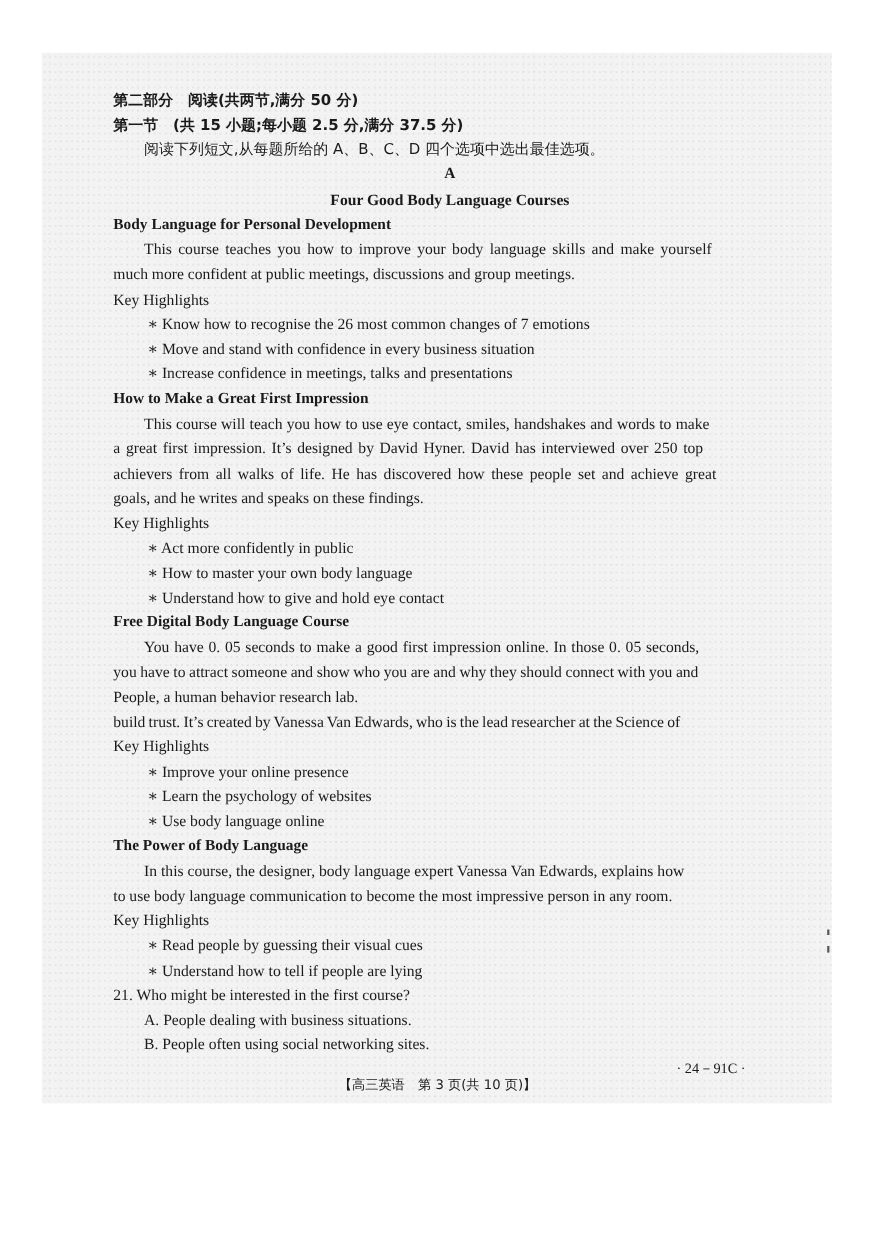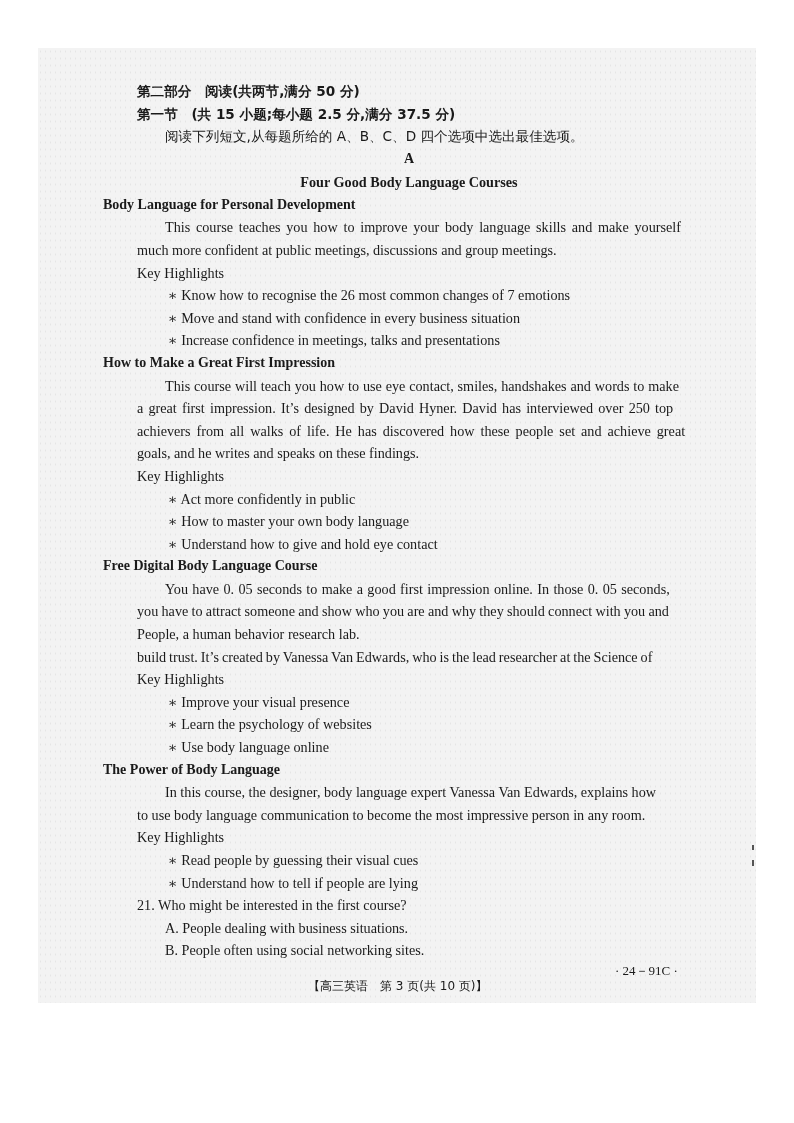--- a/index.html
+++ b/index.html
@@ -31,21 +31,20 @@
     .content {
       position: absolute;
       left: 103px;
       top: 80px;
       width: 612px;
     }
     .line {
       font-size: 14.2px;
       line-height: 22.6px;
       white-space: nowrap;
-      margin-left: 34px;
     }
     .cn {
       font-family: "DejaVu Sans", "Liberation Sans", sans-serif;
       font-size: 13.6px;
     }
     .cn-bold {
       font-weight: bold;
     }
     .indent { padding-left: 28px; }
     .bullet-indent { padding-left: 31px; }
@@ -136,21 +135,21 @@
     <div class="line bullet-indent"><span>∗</span> <span>Understand how to give and hold eye contact</span></div>
   </div>
 
   <div>
     <div class="heading">Free Digital Body Language Course</div>
     <div class="line indent" style="word-spacing:0.8px;">You have 0. 05 seconds to make a good first impression online.  In those 0. 05 seconds,</div>
     <div class="line" style="word-spacing:-0.3px;">you have to attract someone and show who you are and why they should connect with you and</div>
     <div class="line">People, a human behavior research lab.</div>
     <div class="line" style="word-spacing:-0.6px;">build trust.  It’s created by Vanessa Van Edwards, who is the lead researcher at the Science of</div>
     <div class="line">Key Highlights</div>
-    <div class="line bullet-indent"><span>∗</span> <span>Improve your visual presence</span></div>
+    <div class="line bullet-indent"><span>∗</span> <span>Improve your online presence</span></div>
     <div class="line bullet-indent"><span>∗</span> <span>Learn the psychology of websites</span></div>
     <div class="line bullet-indent"><span>∗</span> <span>Use body language online</span></div>
   </div>
 
   <div>
     <div class="heading">The Power of Body Language</div>
     <div class="line indent">In this course, the designer, body language expert Vanessa Van Edwards, explains how</div>
     <div class="line">to use body language communication to become the most impressive person in any room.</div>
     <div class="line">Key Highlights</div>
     <div class="line bullet-indent"><span>∗</span> <span>Read people by guessing their visual cues</span></div>

